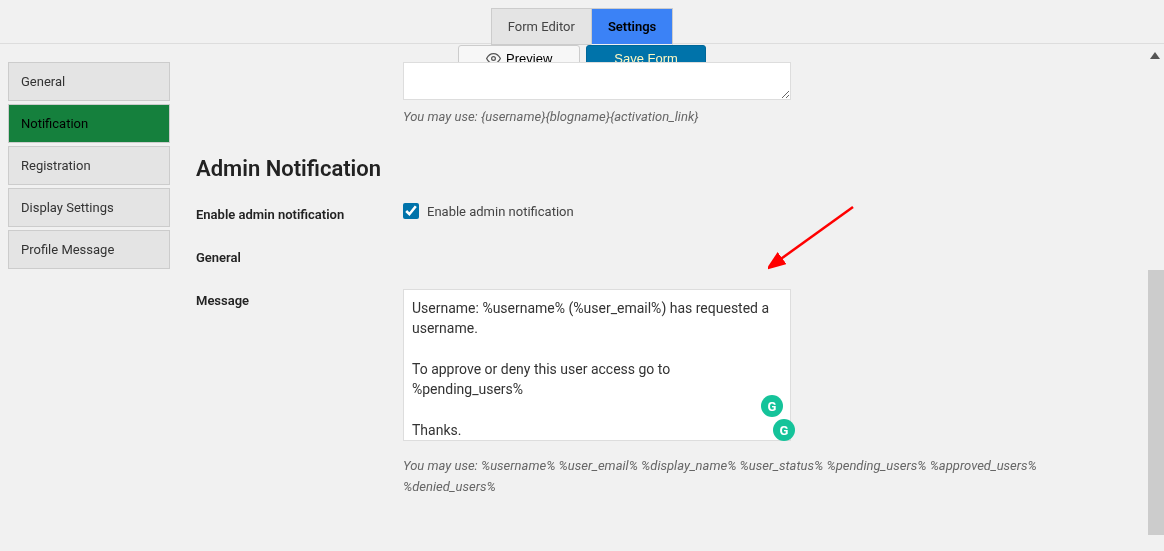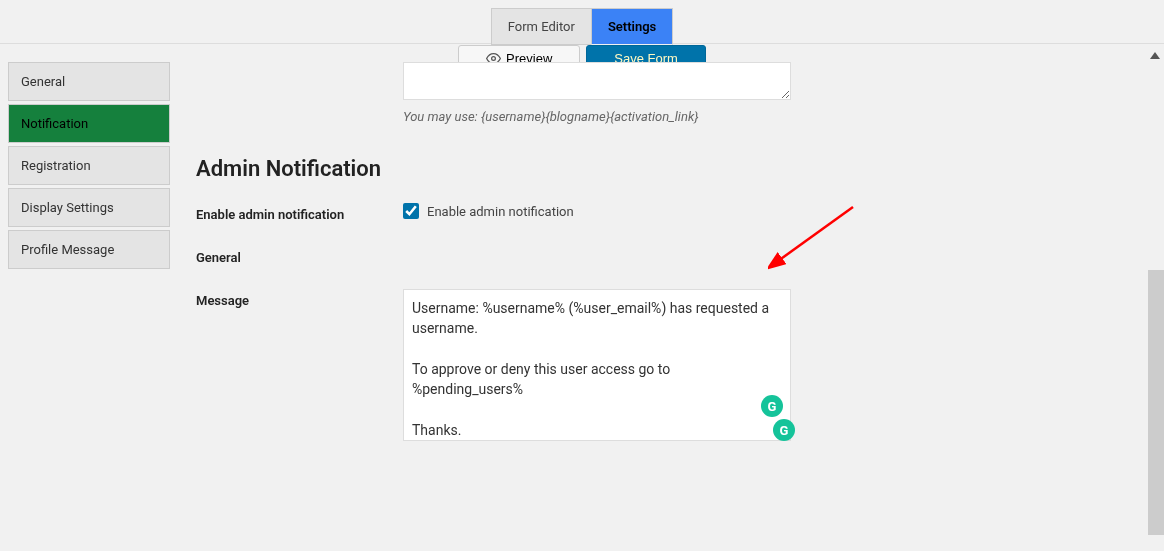--- a/index.html
+++ b/index.html
@@ -267,20 +267,21 @@
         <textarea class="message-textarea" style="">Username: %username% (%user_email%) has requested a username.
 
 To approve or deny this user access go to %pending_users%
 
 Thanks.</textarea>
         <div class="grammarly-badge" style="top:106px; left:358px;">G</div>
         <div class="grammarly-badge" style="top:130px; left:370px;">G</div>
       </div>
     </div>
 
+    <div class="hint-below">You may use: %username% %user_email% %display_name% %user_status% %pending_users% %approved_users% %denied_users%</div>
 
     <svg class="arrow-annotation" width="100" height="80">
       <defs>
         <marker id="ah" markerWidth="10" markerHeight="10" refX="2" refY="3" orient="auto">
           <path d="M0,0 L0,6 L8,3 z" fill="#ff0000"></path>
         </marker>
       </defs>
       <line x1="85" y1="8" x2="10" y2="62" stroke="#ff0000" stroke-width="2.5" marker-end="url(#ah)"></line>
     </svg>
   </div>

